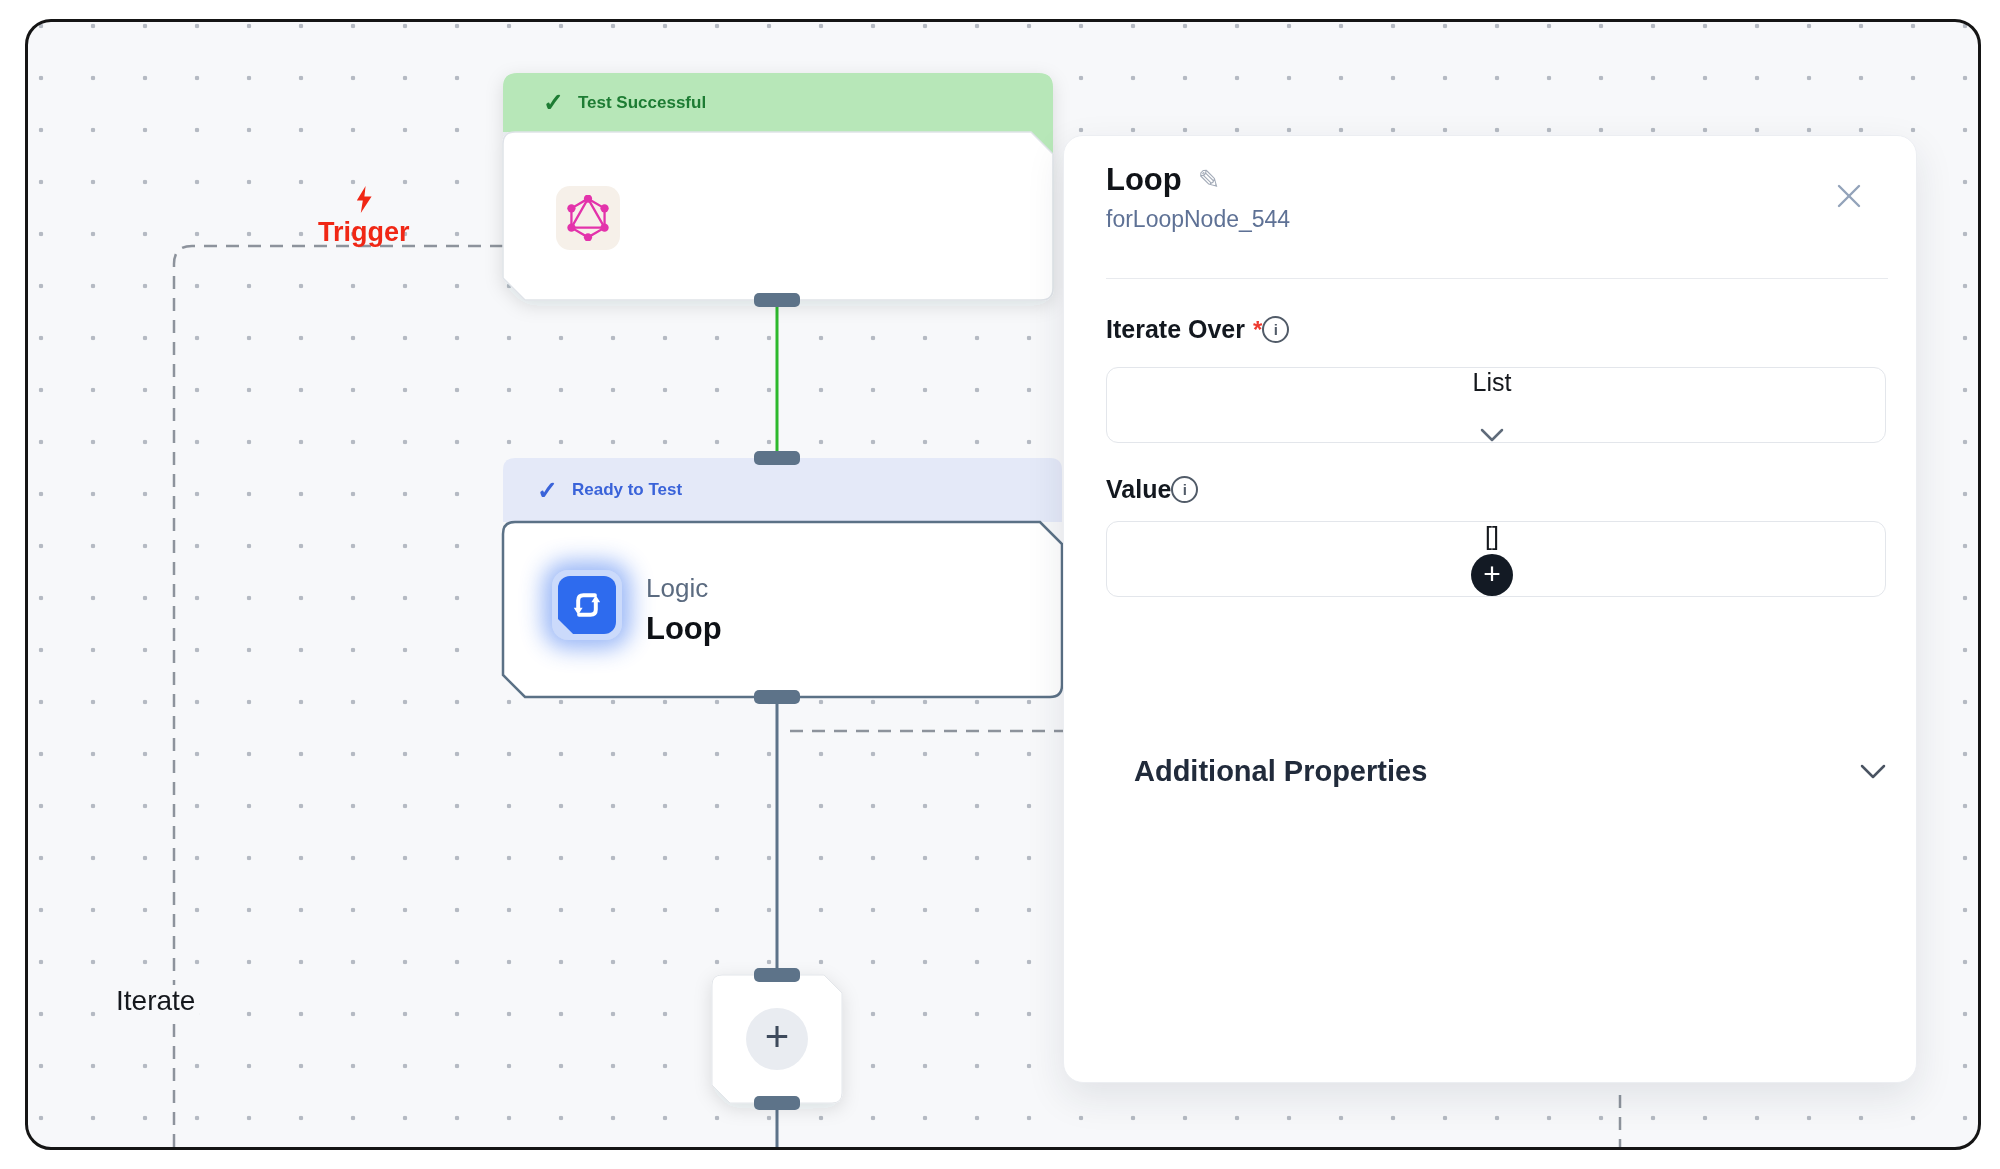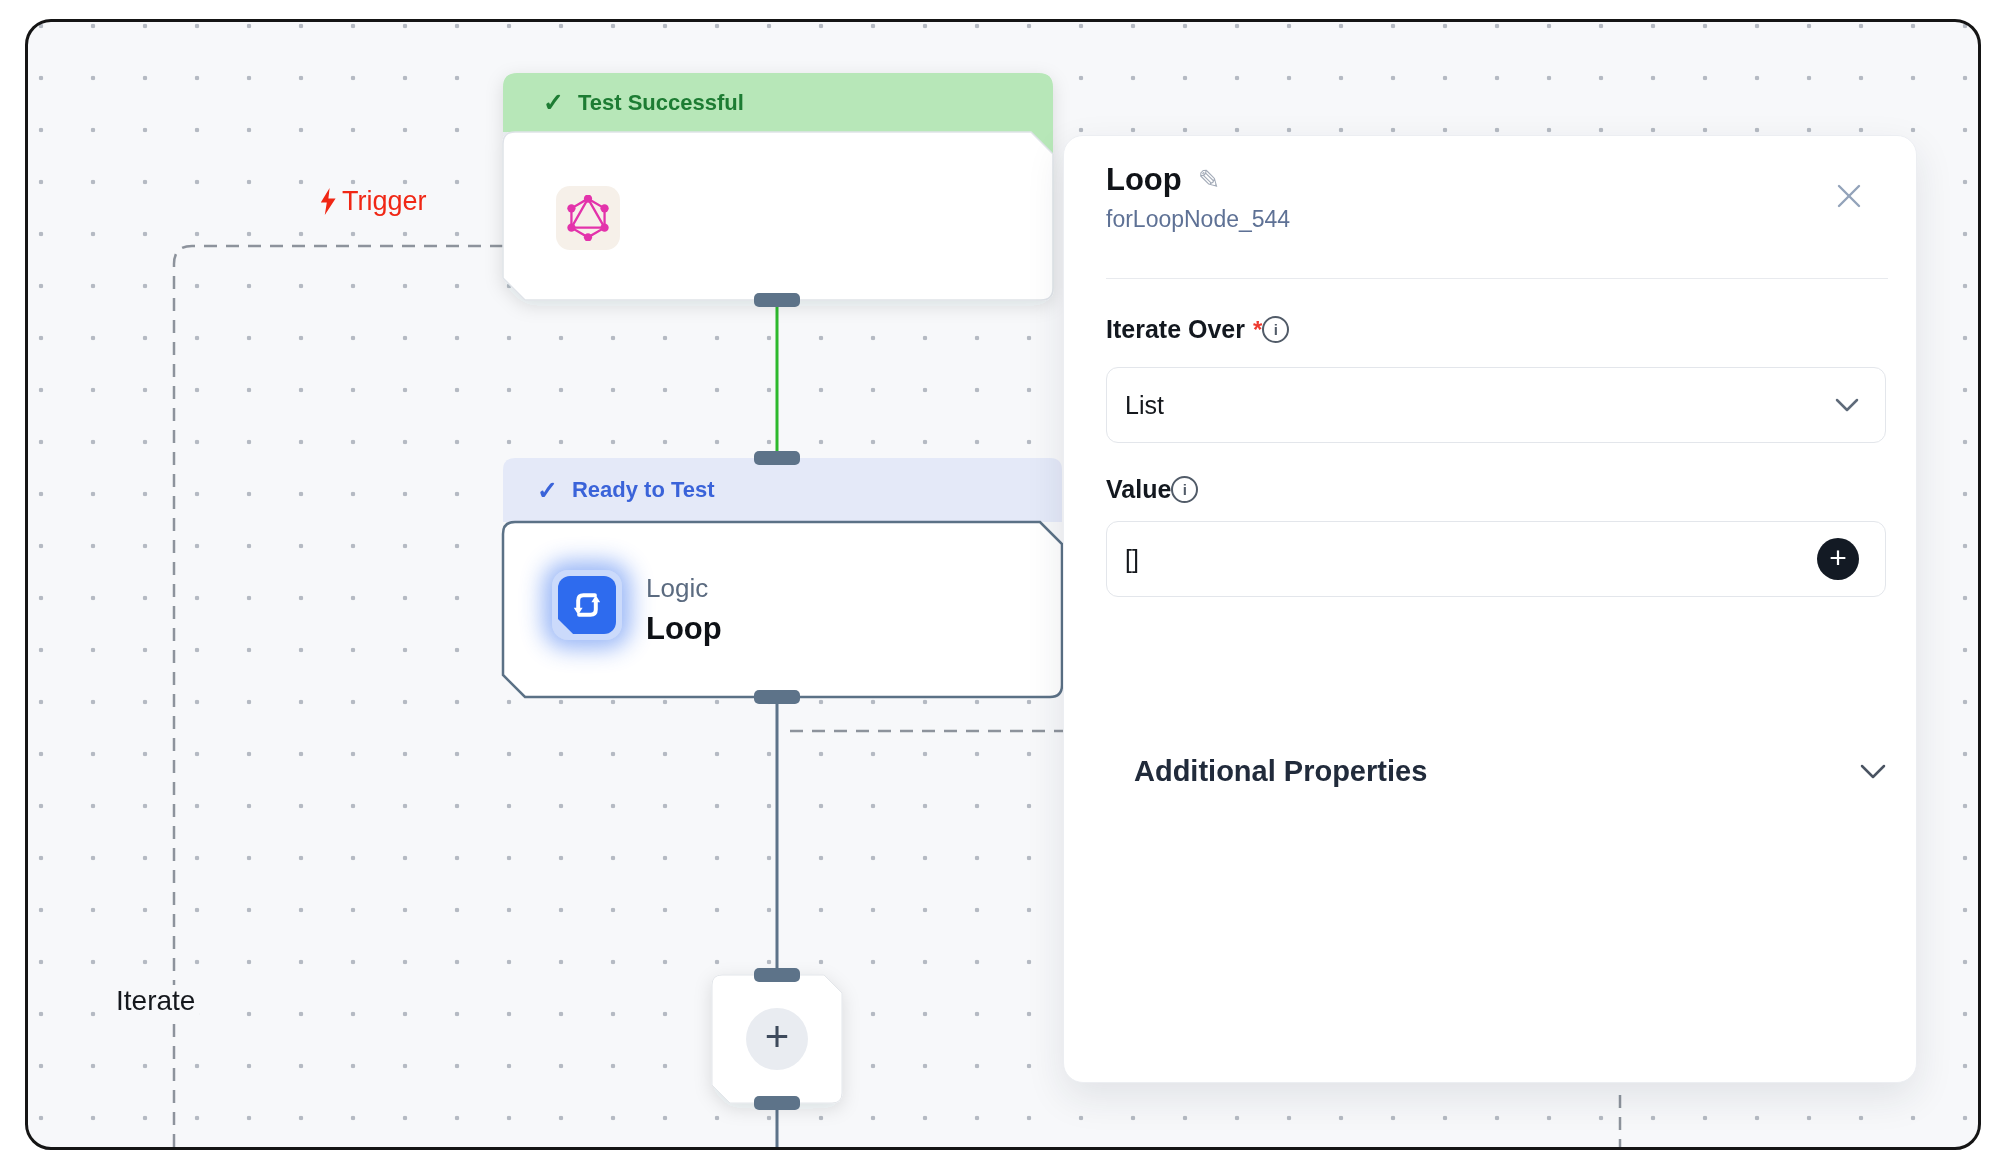--- a/index.html
+++ b/index.html
@@ -14,27 +14,27 @@
     background-image:radial-gradient(circle, #b5bac3 2px, rgba(0,0,0,0) 2.6px);
     background-size:52px 52px; background-position:-10px -19px; z-index:1; }
   #world { position:absolute; left:-25px; top:-19px; width:2000px; height:1169px; }
 
   #edges-svg { position:absolute; left:0; top:0; z-index:2; }
 
   .overlay { position:absolute; z-index:3; }
 
   
   #trigger-label { display:flex; align-items:center; gap:4px; color:#f02715;
-    font-size:27px; font-weight:400; }
+    font-size:27px; font-weight:700;flex-direction:column; }
   #response-label { font-size:28px; color:#15181d; background:#f7f8fa; padding:0 4px; }
 
   
   .banner { display:flex; align-items:center; }
   .banner .check { font-size:25px; font-weight:700; margin-right:14px; }
-  .banner .b-text { font-size:22px; font-weight:700; }
+  .banner .b-text { font-size:17px; font-weight:700; }
   #banner-api { color:#1d7c33; padding-left:40px; }
   #banner-loop { color:#3a63d9; padding-left:34px; }
 
   
   .node-icon { position:absolute; display:flex; align-items:center; justify-content:center; }
   #api-icon { left:53px; top:54px; width:64px; height:64px; background:#f6f0e9; border-radius:14px; }
   #loop-icon { left:55px; top:54px; width:58px; height:58px; background:#2e6bee; border-radius:12px;
     clip-path:polygon(0 0,100% 0,100% 100%,26% 100%,0 74%);
   }
   #loop-icon-glow { position:absolute; left:49px; top:48px; width:70px; height:70px; border-radius:16px;
@@ -65,21 +65,21 @@
   #panel-divider { margin-top:44px; border:none; border-top:1.5px solid #e8eaee; margin-right:-2px; }
 
   .field-label-row { display:flex; align-items:center; height:32px; }
   .f-label { font-size:25px; font-weight:700; color:#13181f; }
   .req { color:#ee3b30; margin-left:8px; font-size:24px; }
   .info-icon { width:27px; height:27px; border:2px solid #515b68; border-radius:50%; color:#515b68;
     font-size:15px; font-weight:700; display:flex; align-items:center; justify-content:center;
     margin-right:18px; cursor:pointer; }
 
   .box { border:1.5px solid #e3e6eb; border-radius:12px; background:#fff; height:76px;
-    display:flex; align-items:center; justify-content:space-between; padding:0 26px 0 18px; }
+    display:flex; align-items:center; justify-content:space-between; padding:0 26px 0 18px;flex-direction:column; }
   .box-text { font-size:25px; color:#15181d; }
   #iterate-select { margin-top:22px; cursor:pointer; }
   #value-box { margin-top:16px; }
   #value-plus-btn { width:42px; height:42px; border-radius:50%; background:#131a24; color:#ffffff;
     border:none; font-size:30px; font-weight:300; display:flex; align-items:center; justify-content:center;
     cursor:pointer; line-height:1; padding-bottom:3px; font-family:"Liberation Sans", sans-serif; }
 
   .row-1 { margin-top:34px; }
   .row-2 { margin-top:30px; }
   #addl-row { margin-top:156px; margin-left:28px; display:flex; align-items:center;

